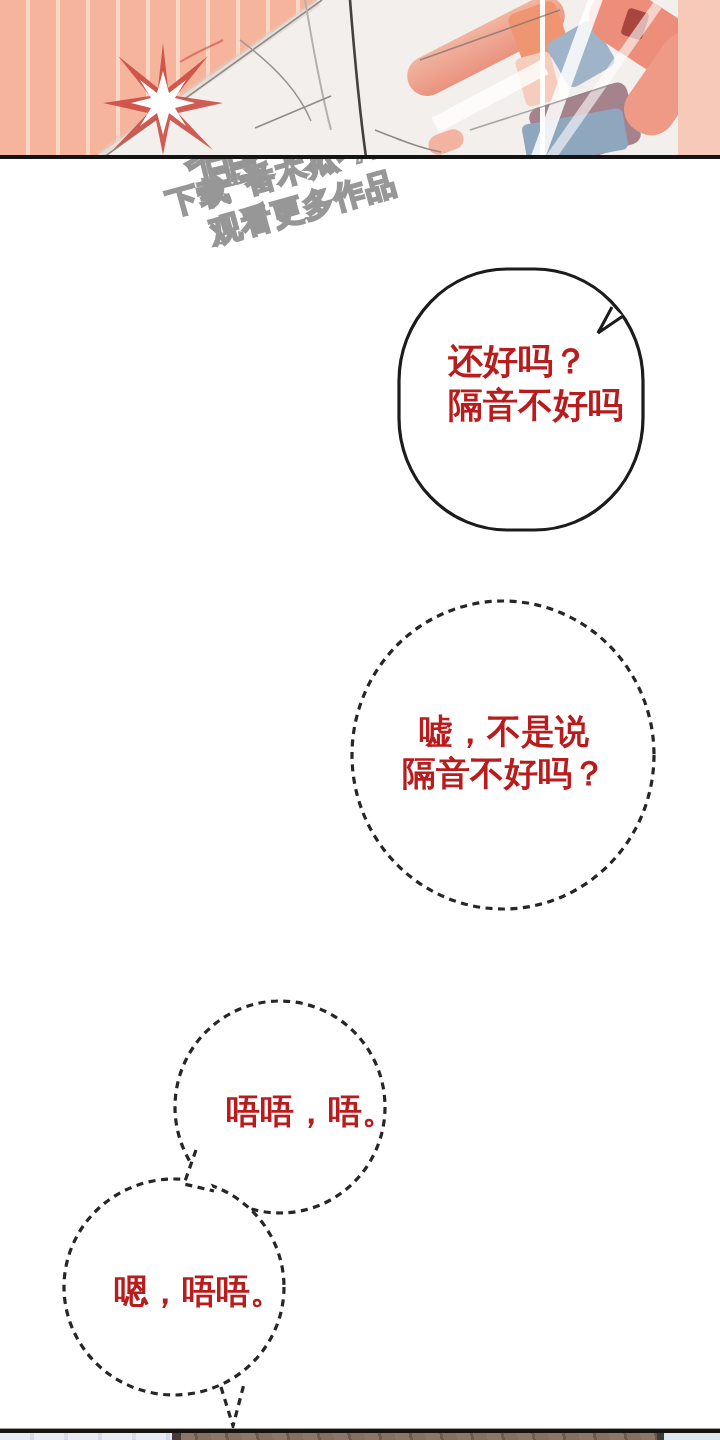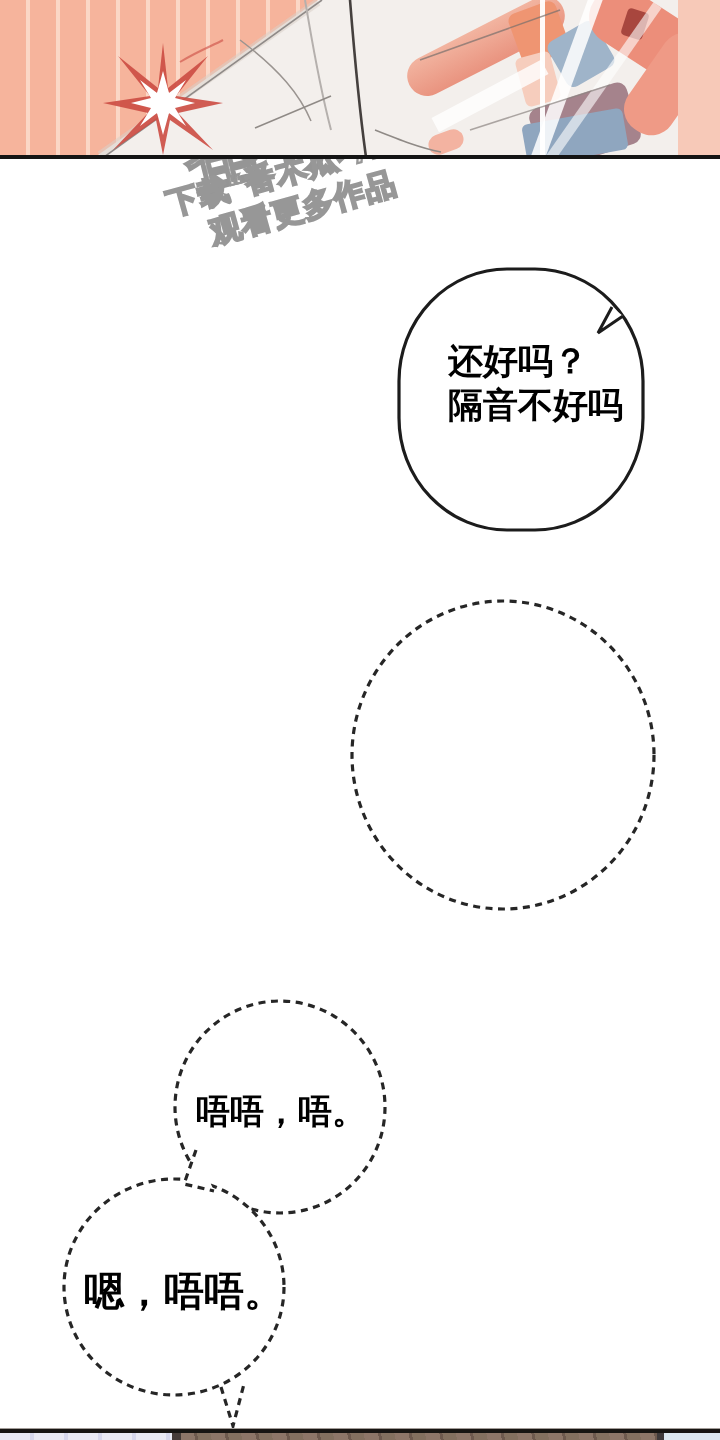--- a/index.html
+++ b/index.html
@@ -36,25 +36,25 @@
   
   .wm{z-index:2;}
   .wm-svg{left:150px;top:0;width:340px;height:210px;}
   .wm-caption{left:128px;top:150px;width:340px;transform:rotate(-15.5deg);
               text-align:center;font-weight:700;font-size:31px;line-height:39px;letter-spacing:1px;
               color:#f1efed;-webkit-text-stroke:2.2px #979797;text-shadow:0 0 1px #ababab;}
   .wm-caption span{display:block;}
 
   
   .bubble-svg{left:0;top:0;width:720px;height:1440px;z-index:3;}
-  .bubble-text{z-index:4;font-weight:700;color:#000000;}
+  .bubble-text{z-index:4;font-weight:700;color:#b91c1c;}
   .bt1{left:448px;top:339px;width:200px;font-size:35px;line-height:44px;text-align:left;}
   .bt2{left:383px;top:710px;width:242px;font-size:34px;line-height:42px;text-align:center;}
-  .bt3{left:183px;top:1090px;width:196px;font-size:34px;line-height:42px;text-align:center;}
-  .bt4{left:84px;top:1270px;width:200px;font-size:40px;line-height:42px;text-align:right;}
+  .bt3{left:200px;top:1090px;width:196px;font-size:34px;line-height:42px;text-align:right;}
+  .bt4{left:84px;top:1270px;width:200px;font-size:34px;line-height:42px;text-align:right;}
   .bubble-text span{display:block;}
 
   
   .panel-bottom{left:0;top:1428px;width:720px;height:12px;z-index:5;}
   .bp-black{height:4px;border-top:1px solid #a29c98;background:#171512;}
   .bp-art{display:flex;height:7px;}
   .bp-left {width:172px;background:repeating-linear-gradient(90deg,#e9eaf4 0 30px,#d6d8ec 30px 34px);}
   .bp-edge1{width:9px;background:#463c38;}
   .bp-wood {width:476px;background:repeating-linear-gradient(78deg,#8d7668 0 14px,#6e5a4e 14px 17px,#83705f 17px 30px);}
   .bp-edge2{width:7px;background:#3f3a3a;}
@@ -146,20 +146,24 @@
     <ellipse cx="280" cy="1107" rx="105" ry="106" fill="#ffffff" stroke="#262626" stroke-width="3.2" stroke-dasharray="7 5.5"></ellipse>
     <ellipse cx="174" cy="1287" rx="110" ry="108" fill="#ffffff" stroke="#262626" stroke-width="3.2" stroke-dasharray="7 5.5"></ellipse>
     <path d="M196,1150 L184,1184 L214,1191" fill="#ffffff" stroke="#262626" stroke-width="3.2" stroke-dasharray="7 5.5"></path>
     <path d="M221,1387 L233,1426 L244,1384" fill="#ffffff" stroke="#262626" stroke-width="3.2" stroke-dasharray="7 5.5"></path>
   </svg>
 
   <div class="abs bubble-text bt1">
     <span>还好吗？</span>
     <span>隔音不好吗</span>
   </div>
+  <div class="abs bubble-text bt2">
+    <span>嘘，不是说</span>
+    <span>隔音不好吗？</span>
+  </div>
   <div class="abs bubble-text bt3">
     <span>唔唔，唔。</span>
   </div>
   <div class="abs bubble-text bt4">
     <span>嗯，唔唔。</span>
   </div>
 
   <div class="abs panel-bottom">
     <div class="bp-black"></div>
     <div class="bp-art">

